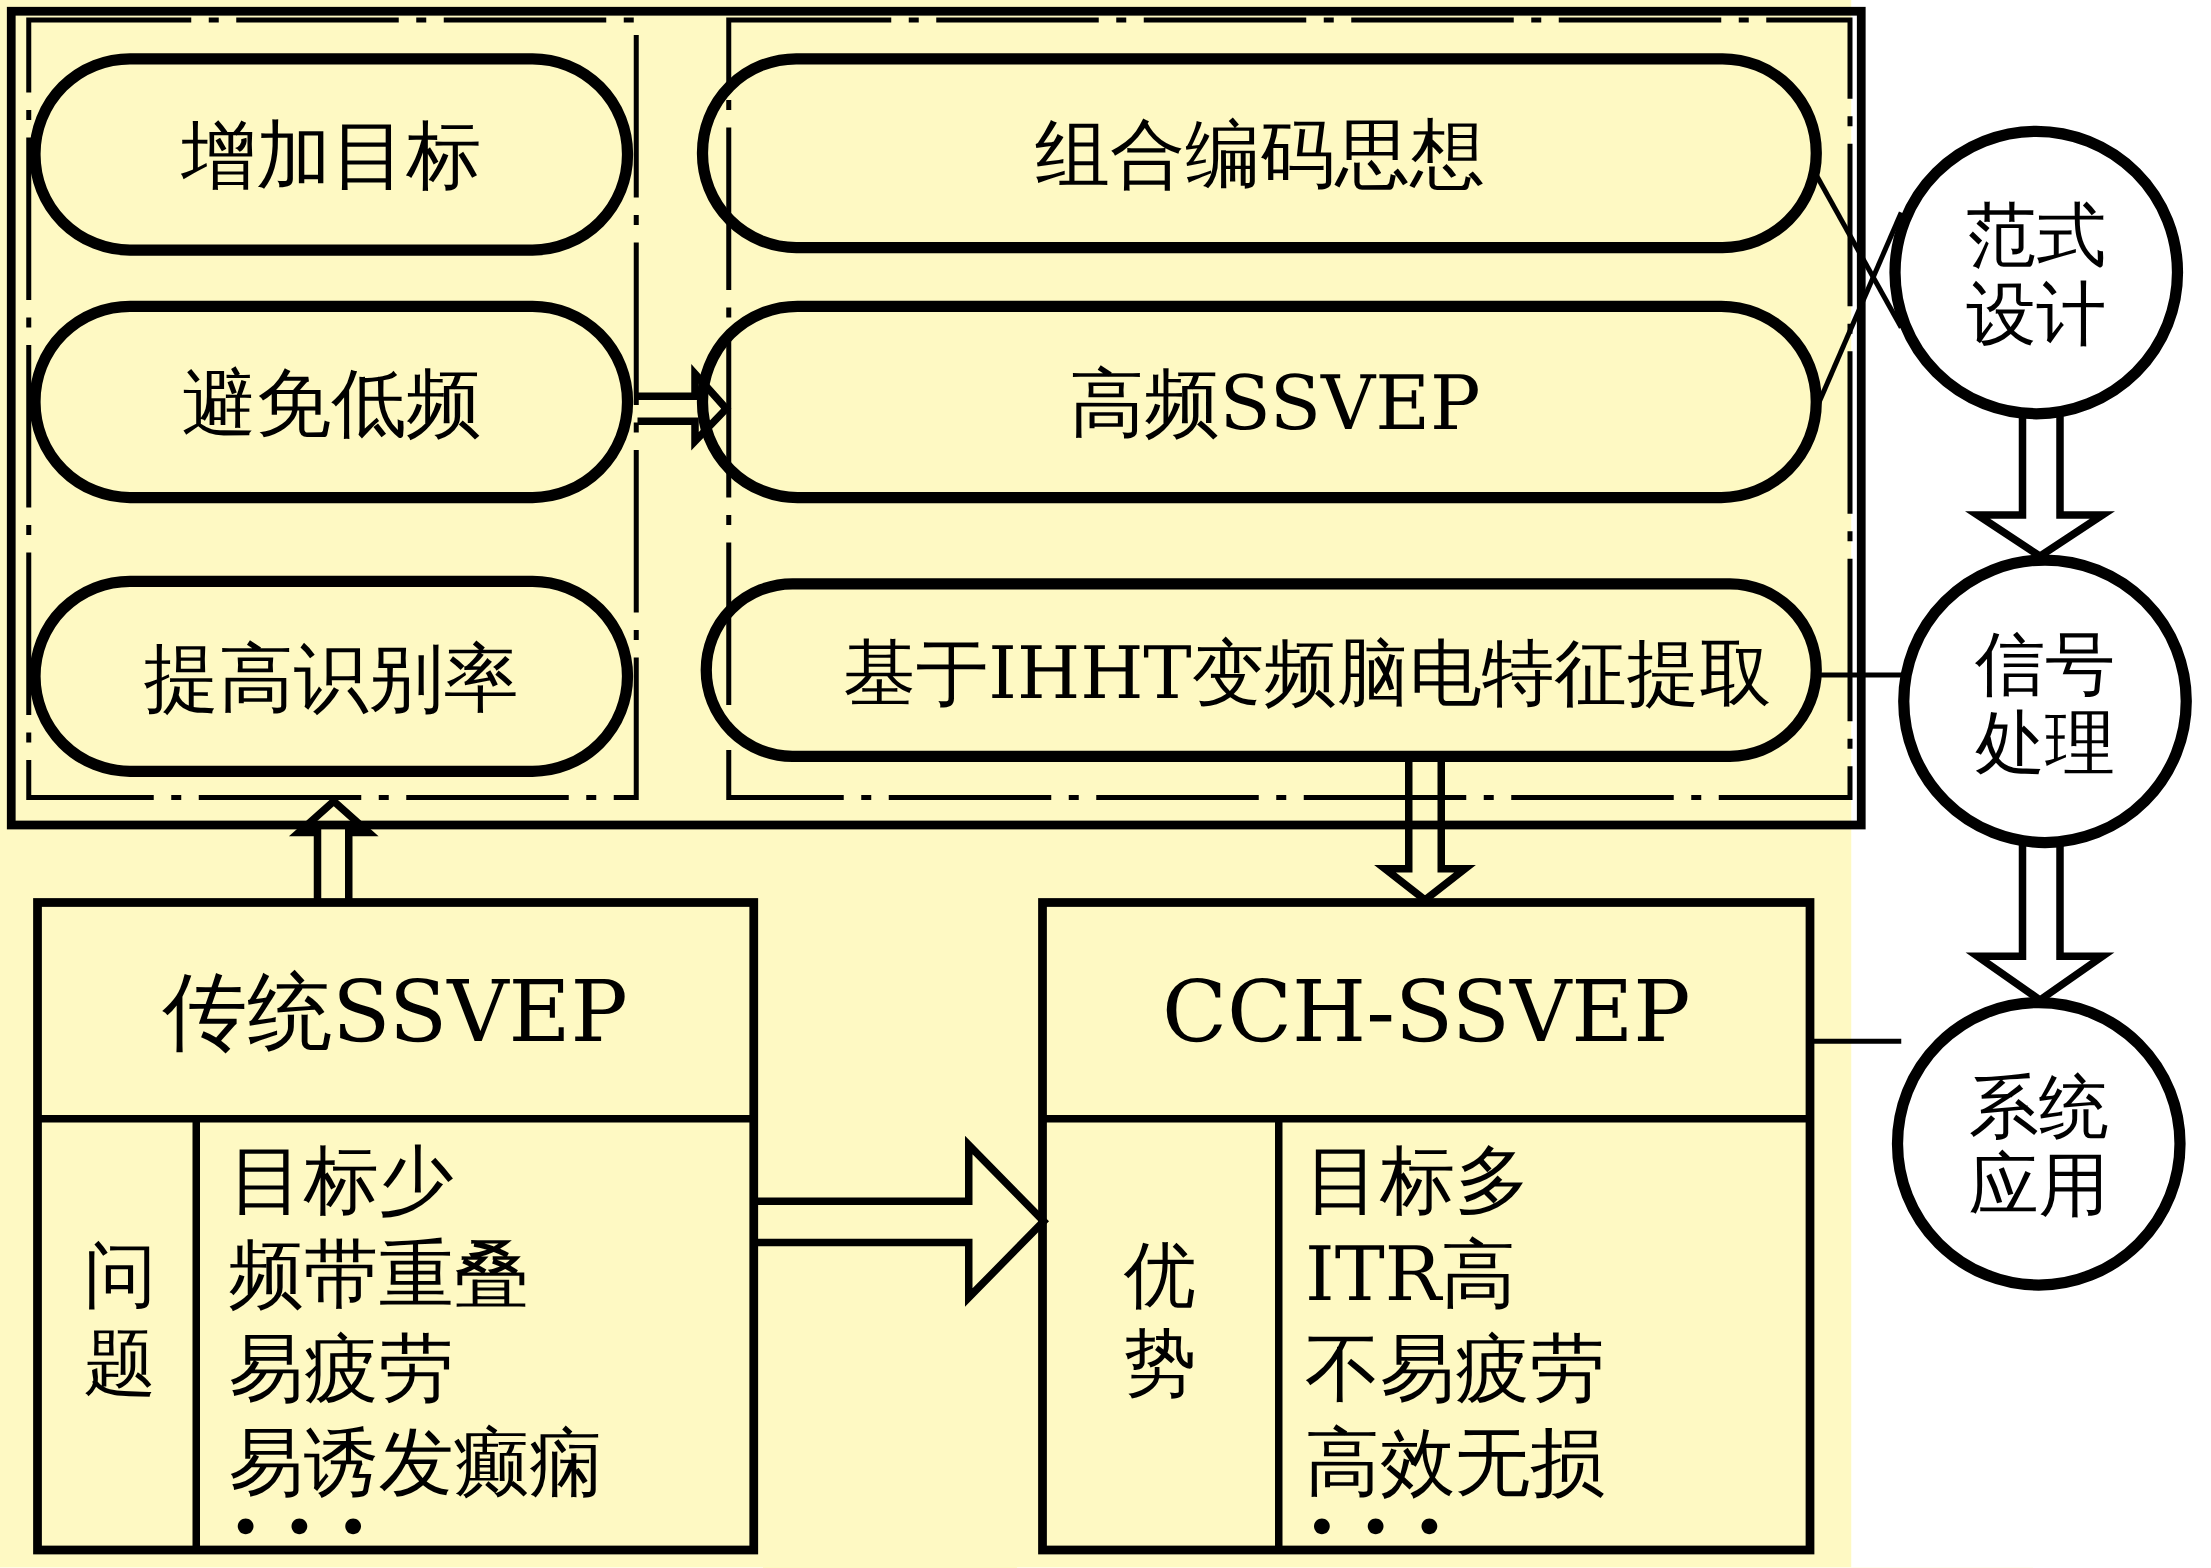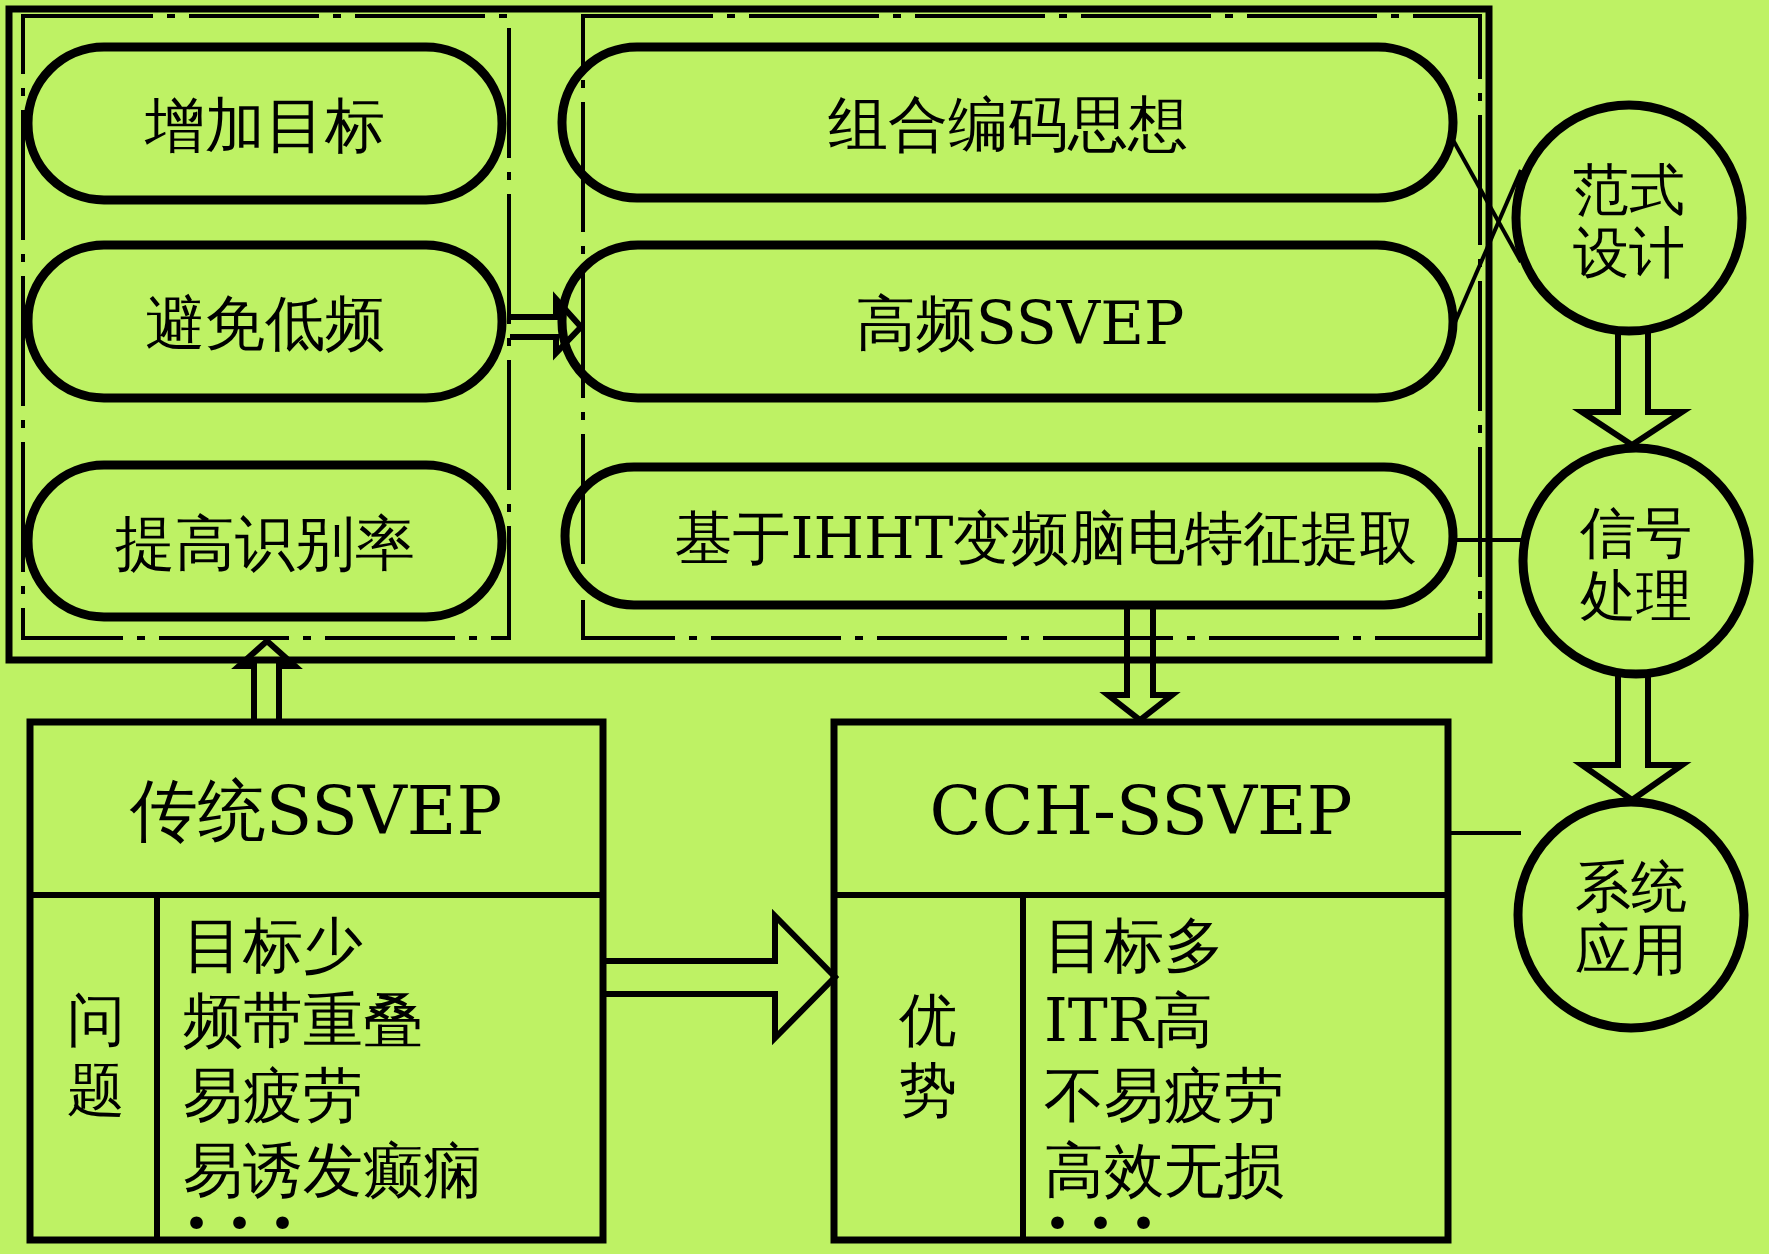--- a/index.html
+++ b/index.html
@@ -1,19 +1,19 @@
 <!DOCTYPE html>
 <html><head>
 <meta charset="utf-8">
 <style>
   html,body { margin:0; padding:0; background:#ffffff; }
   .stage {
     position:relative;
-    width:1769px; height:1254px;
-    background:#bef264;
+    width:1481px; height:1254px;
+    background:#fef9c3;
     font-family:"DejaVu Serif","Liberation Serif",serif;
   }
   svg { display:block; width:1769px; height:1254px; }
   text {
     font-family:"DejaVu Serif","Liberation Serif",serif;
     fill:#000000;
   }
   .t60 { font-size:60px; }
   .t58 { font-size:58px; }
   .t56 { font-size:56px; }

